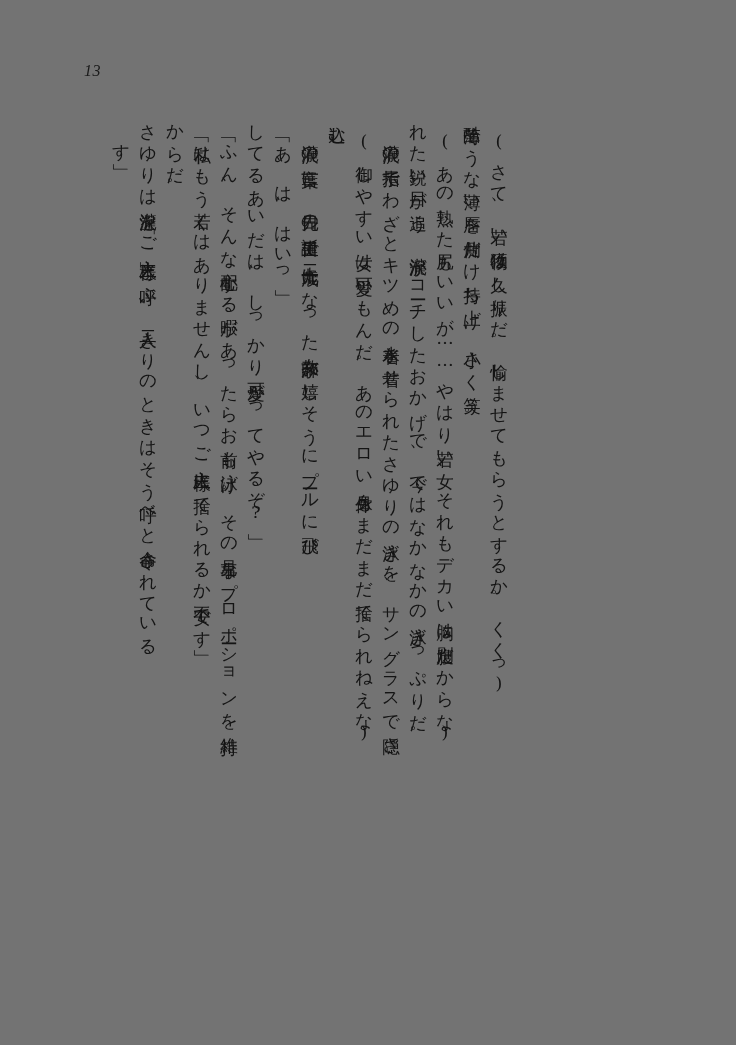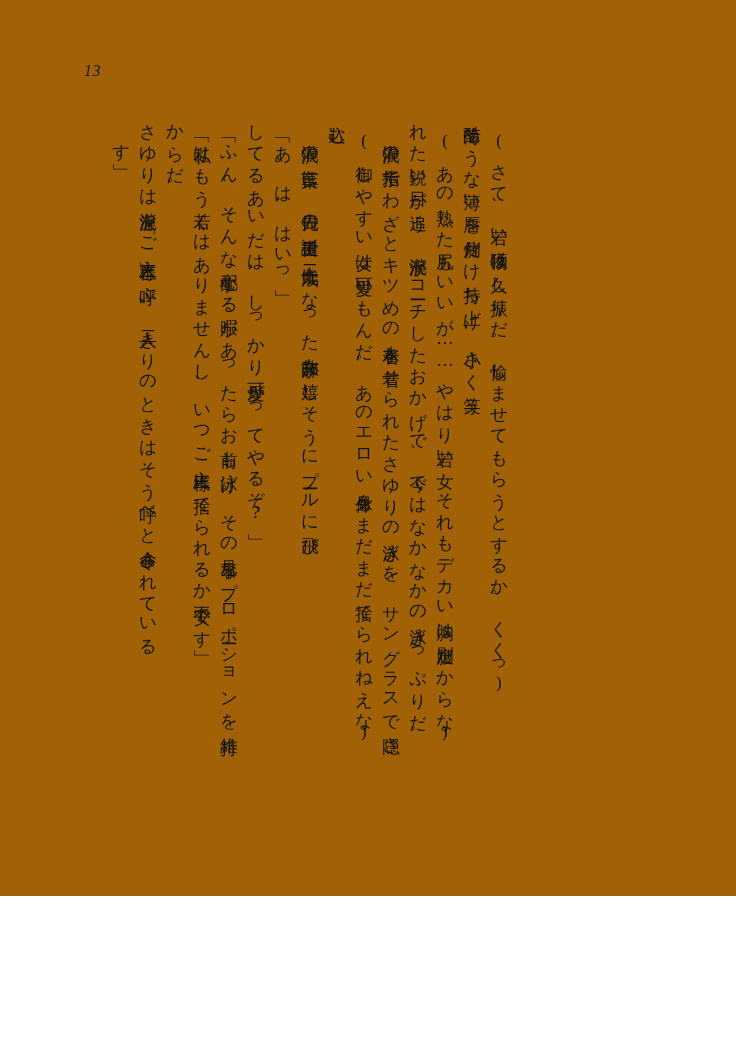--- a/index.html
+++ b/index.html
@@ -10,22 +10,22 @@
   body {
     width: 736px;
     height: 1045px;
     overflow: hidden;
     font-family: "Liberation Serif", "DejaVu Serif", serif;
     color: #1a1a1a;
   }
   .page {
     position: relative;
     width: 736px;
-    height: 896px;
-    background: #a16207;
+    height: 1045px;
+    background: #737373;
   }
   .page-number {
     position: absolute;
     top: 62px;
     left: 84px;
     font-size: 16px;
     font-style: italic;
     font-family: "Liberation Serif", "DejaVu Serif", serif;
     color: #1a1a1a;
     letter-spacing: 0.5px;

